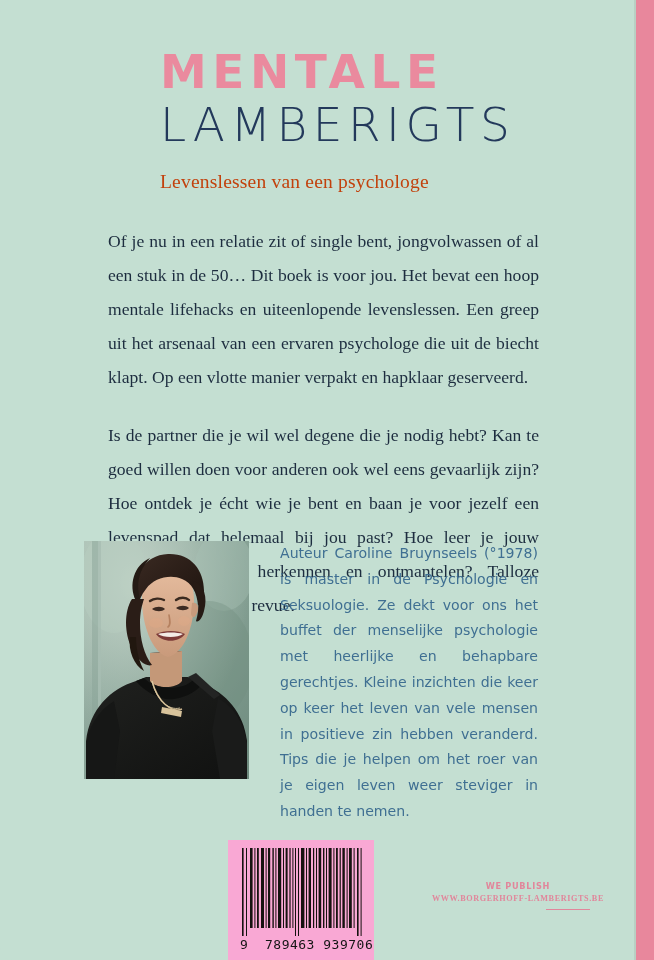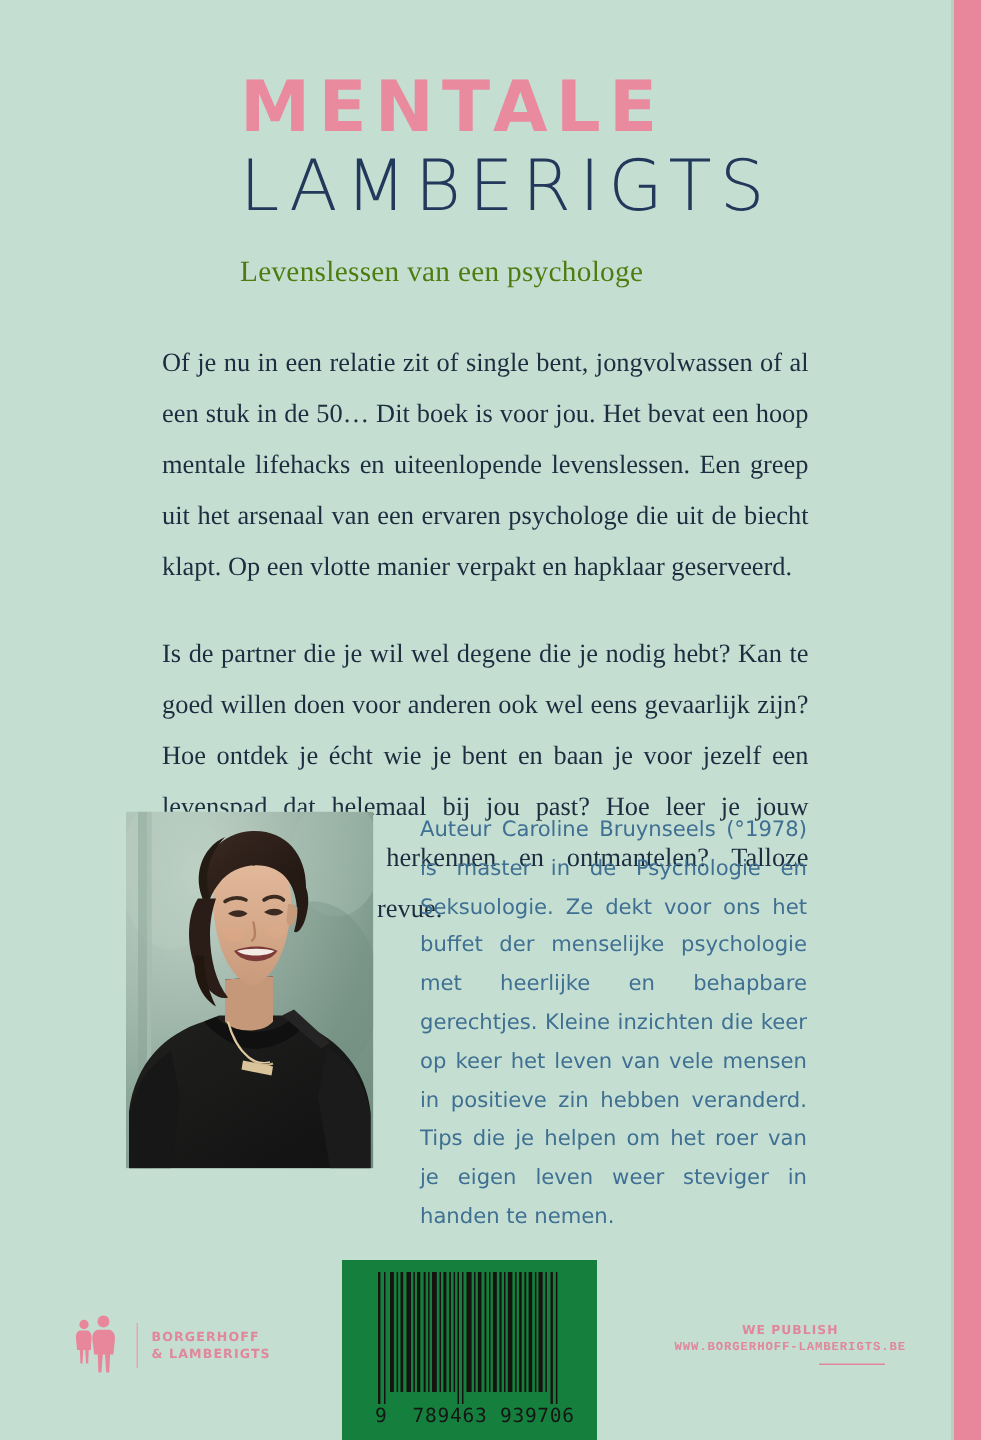--- a/index.html
+++ b/index.html
@@ -45,21 +45,21 @@
     font-size:47px;
     letter-spacing:5.5px;
     color:#23395b;
     line-height:1.28;
     white-space:nowrap;
     -webkit-text-stroke:0px;
   }
   #subtitle {
     font-family:"Liberation Serif", serif;
     font-size:19.5px;
-    color:#4d7c0f;
+    color:#c2410c;
     letter-spacing:0.2px;
     margin-top:16px;
     white-space:nowrap;
   }
   
   #body-copy {
     position:absolute; left:84px; top:224px; width:455px;
   }
   #body-copy p {
     font-family:"Liberation Serif", serif;
@@ -114,35 +114,35 @@
   #publish-block {
     position:absolute; right:50px; top:881px;
     text-align:center;
   }
   #we-publish {
     font-family:"DejaVu Sans", sans-serif;
     font-size:8.2px; font-weight:700;
     letter-spacing:0.7px; color:#e1869b;
   }
   #publisher-url {
-    font-family:Liberation Mono, monospace;
+    font-family:Liberation Serif, serif;
     font-size:8.2px; font-weight:700;
     letter-spacing:0.6px; color:#e1869b;
     margin-top:3px;
   }
   #publish-rule {
     width:44px; height:1px; background:#e1869b;
     margin-top:6px; margin-left:auto; margin-right:14px;
   }
   
   #barcode-box {
     position:absolute; left:228px; top:840px;
-    width:170px; height:120px;
-    background:#15803d;
-    padding:8px 10px 4px 20px;
+    width:146px; height:120px;
+    background:#f9a8d4;
+    padding:8px 10px 4px 10px;
   }
   #barcode-bars { display:block; }
   #barcode-number {
     font-family:"DejaVu Sans Mono", monospace;
     font-size:13px;
     color:#151515;
     letter-spacing:0.5px;
     margin-top:1px;
     padding-left:2px;
     white-space:pre;
@@ -251,33 +251,20 @@
 
         <path d="M 68 140 C 74 162 88 172 98 168" stroke="#cbb48c" stroke-width="1.5" fill="none"></path>
         <path d="M 68 140 C 72 158 84 170 96 167" stroke="#e0cda5" stroke-width="0.9" fill="none"></path>
         <path d="M 78 166 L 98 170 L 97 176 L 77 172 Z" fill="#d8c39b"></path>
       </svg>
     </div>
 
     <div id="author-bio">Auteur Caroline Bruynseels (°1978) is master in de Psychologie en Seksuologie. Ze dekt voor ons het buffet der menselijke psychologie met heerlijke en behapbare gerechtjes. Kleine inzichten die keer op keer het leven van vele mensen in positieve zin hebben veranderd. Tips die je helpen om het roer van je eigen leven weer steviger in handen te nemen.</div>
   </div>
 
-  <div id="publisher-logo">
-    <svg id="logo-mark" viewBox="0 0 34 42">
-
-      <circle cx="8" cy="7" r="3.1" fill="#e8879c"></circle>
-      <path d="M 5 11 C 3.2 11.6 2.4 13.6 2.6 16 L 3.4 24 L 5.2 24 L 5.6 33 L 7 33 L 7.6 24 L 8.8 24 L 9.4 33 L 10.8 33 L 11.2 24 L 12.6 24 L 13 16 C 13.2 13.6 12.2 11.6 10.6 11 Z" fill="#e8879c"></path>
-
-      <circle cx="21" cy="5" r="4" fill="#e8879c"></circle>
-      <path d="M 17 10.5 C 14.4 11.4 13.2 14 13.6 17.4 L 14.8 27 L 17.2 27 L 17.6 39 L 19.6 39 L 20.6 27 L 22 27 L 22.8 39 L 24.8 39 L 25.4 27 L 27.6 27 L 28.6 17.4 C 29 14 27.8 11.4 25.2 10.5 Z" fill="#e8879c"></path>
-    </svg>
-    <div id="logo-divider"></div>
-    <div id="publisher-name">BORGERHOFF
-&amp; LAMBERIGTS</div>
-  </div>
 
   <div id="publish-block">
     <div id="we-publish">WE PUBLISH</div>
     <div id="publisher-url">WWW.BORGERHOFF-LAMBERIGTS.BE</div>
     <div id="publish-rule"></div>
   </div>
 
   <div id="barcode-box">
     <svg id="barcode-bars" width="130" height="88" viewBox="0 0 130 88">
       <g fill="#161210">

